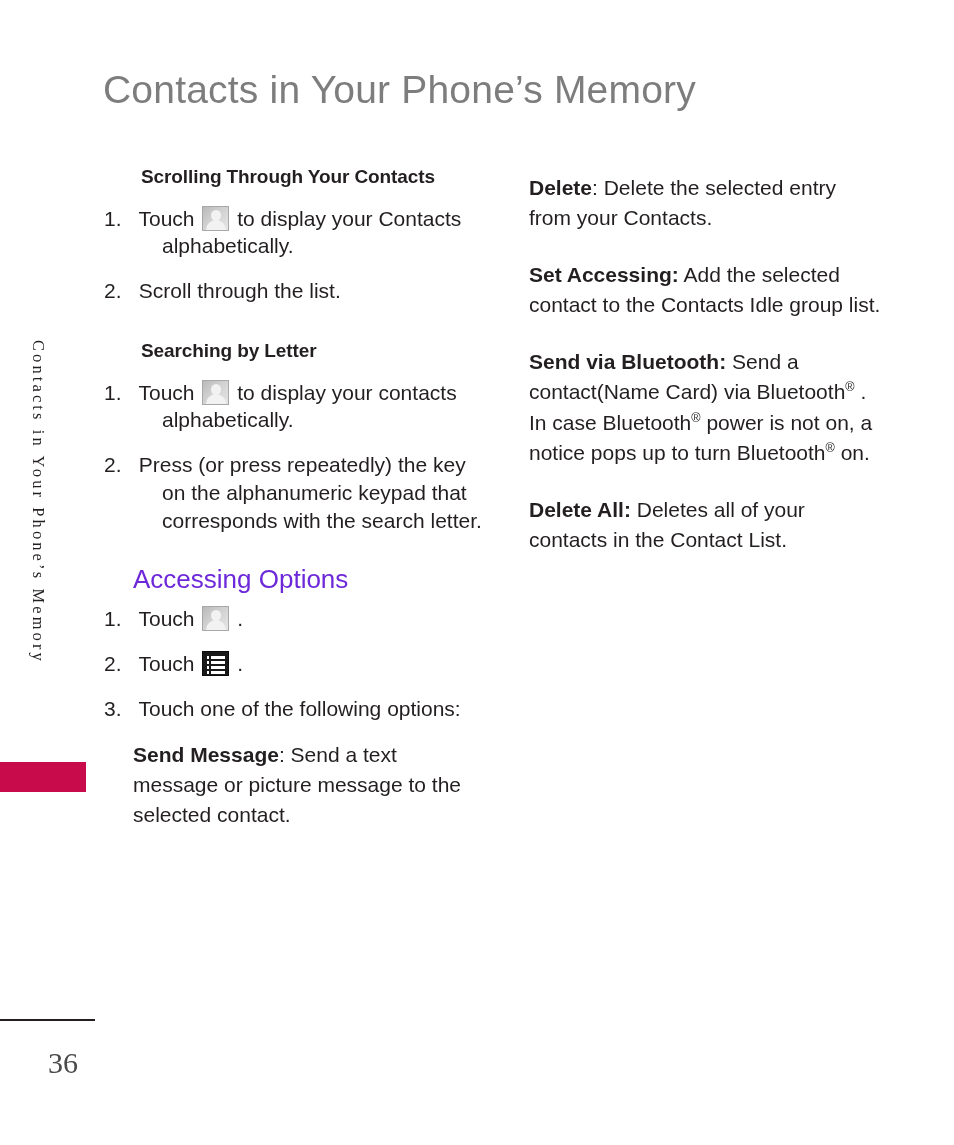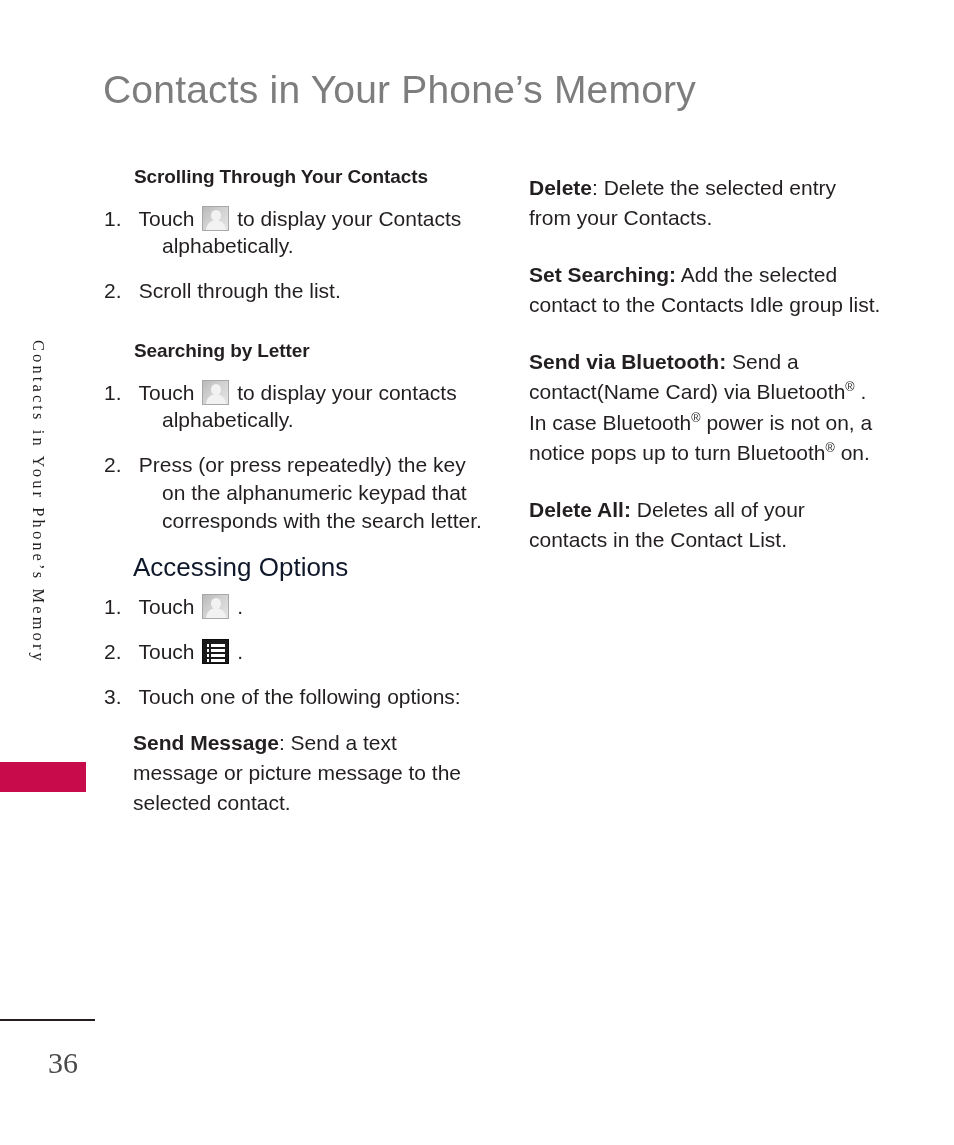--- a/index.html
+++ b/index.html
@@ -82,32 +82,32 @@
     width: 352px;
   }
   #col-left  { left: 133px; }
   #col-right { left: 529px; margin-top: 8px; }
 
   
   .subhead {
     font-size: 19px;
     font-weight: bold;
     color: #231f20;
-    margin: 0 0 16px 1px;
+    margin: 0 0 16px 8px;
     line-height: 1.25;
     letter-spacing: -0.1px;
   }
   .subhead.gap {
     margin-top: 34px;
   }
   .section-head {
     font-size: 26px;
     font-weight: 400;
-    color: #0f172a;
-    margin: 18px 0 10px 0;
+    color: #6d28d9;
+    margin: 30px 0 10px 0;
     line-height: 1.2;
   }
   .step {
     font-size: 21px;
     line-height: 1.32;
     margin: 0 0 17px 0;
     padding-left: 29px;
     text-indent: -29px;
     color: #231f20;
   }
@@ -276,21 +276,21 @@
 
 </div>
 
 <div class="column" id="col-right">
 
   <p class="para">
     <b>Delete</b><span>: Delete the selected entry from your Contacts.</span>
   </p>
 
   <p class="para">
-    <b>Set Searching:</b><span> Add the selected contact to the Contacts Idle group list.</span>
+    <b>Set Accessing:</b><span> Add the selected contact to the Contacts Idle group list.</span>
   </p>
 
   <p class="para">
     <b>Send via Bluetooth:</b><span> Send a contact(Name Card) via Bluetooth</span><sup class="reg">®</sup><span> . In case Bluetooth</span><sup class="reg">®</sup><span> power is not on, a notice pops up to turn Bluetooth</span><sup class="reg">®</sup><span> on.</span>
   </p>
 
   <p class="para">
     <b>Delete All:</b><span> Deletes all of your contacts in the Contact List.</span>
   </p>
 

